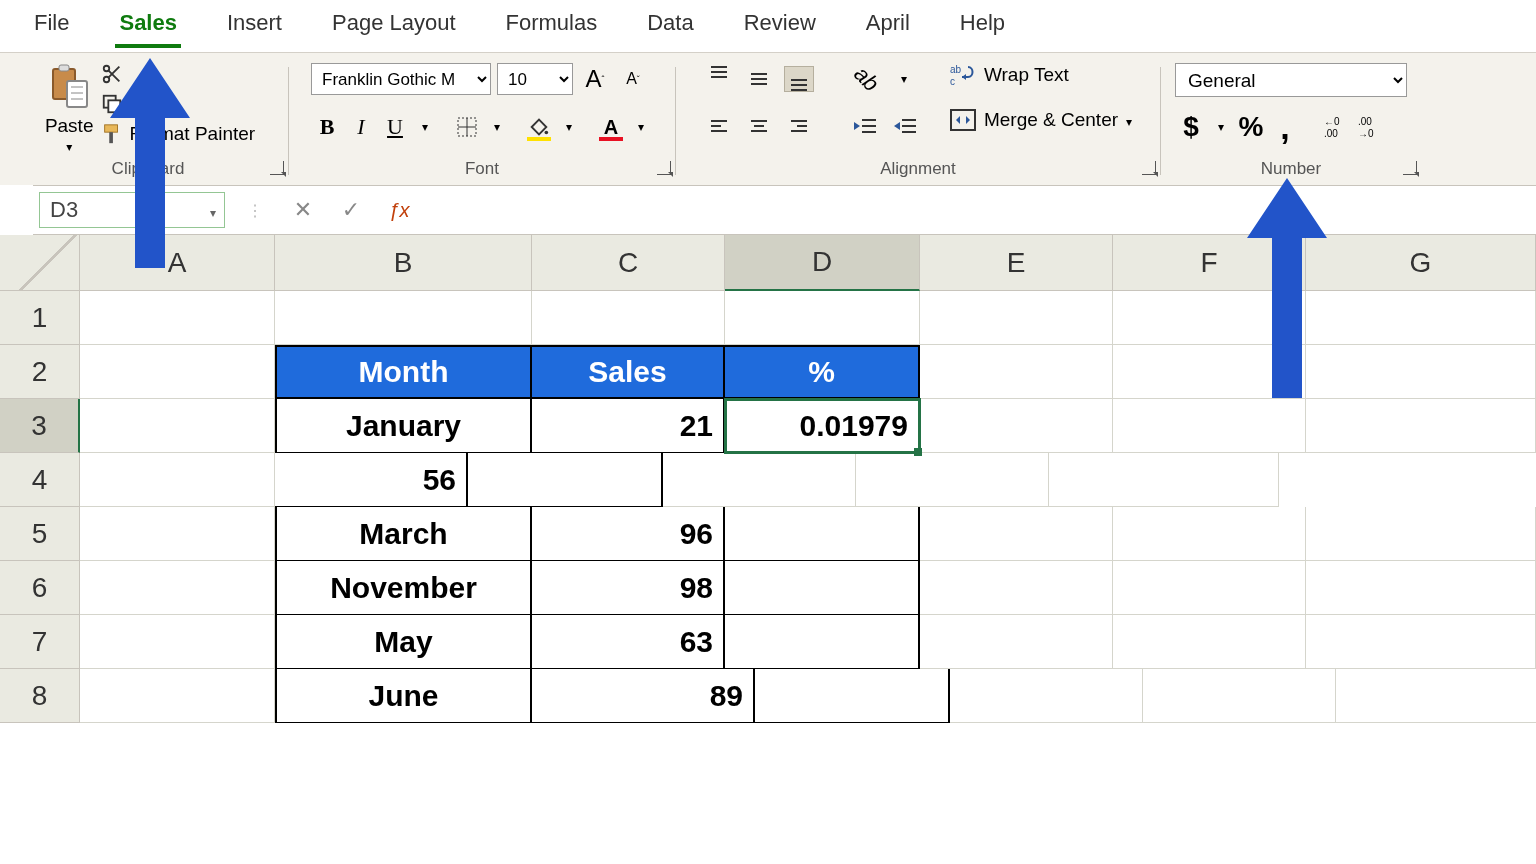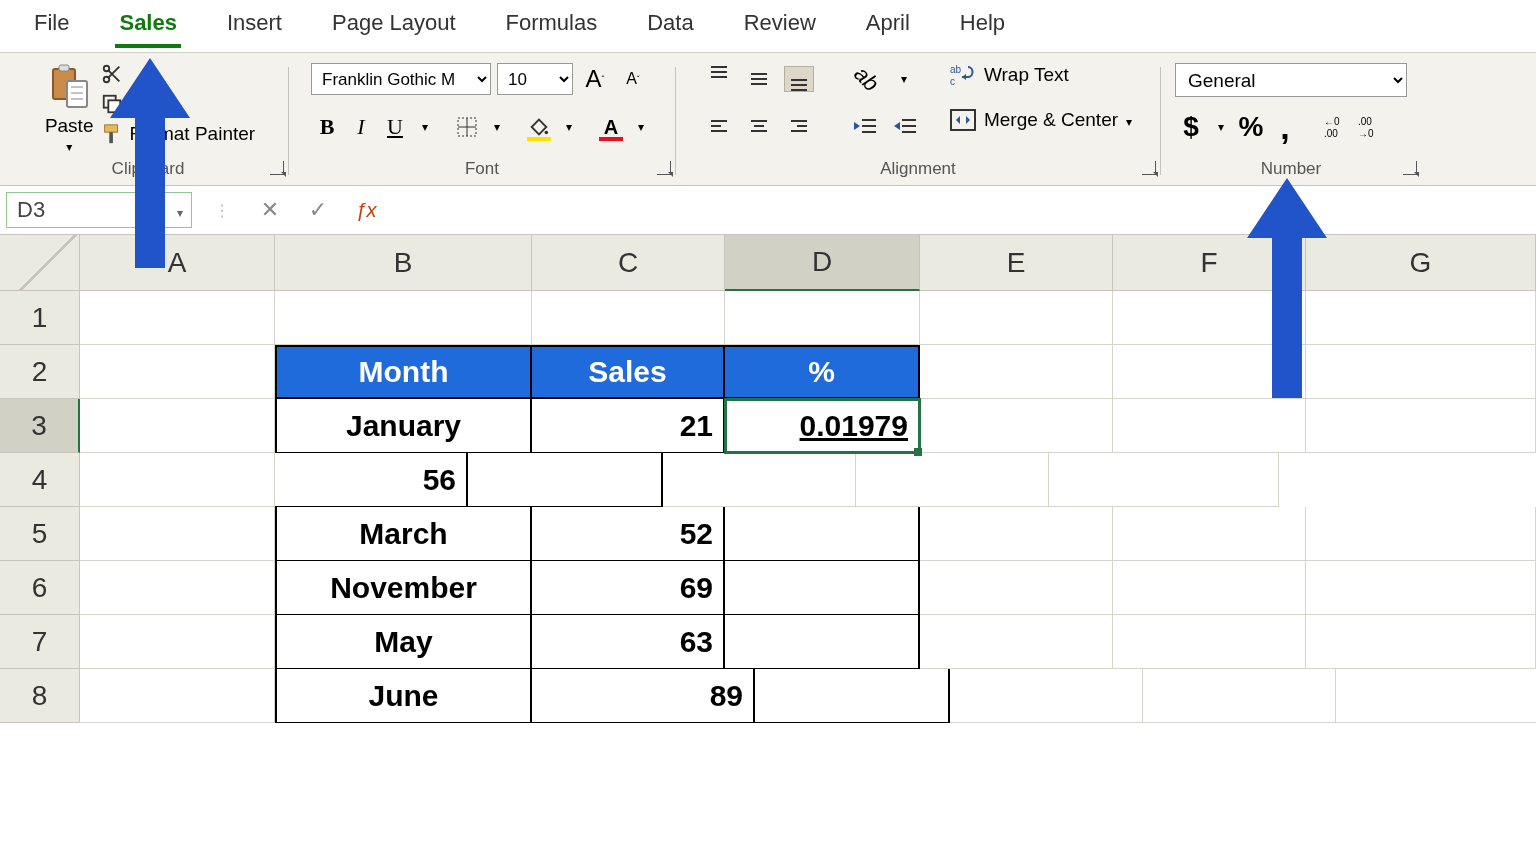--- a/index.html
+++ b/index.html
@@ -35,21 +35,21 @@
   .align-group .row { display:flex; align-items:center; gap:10px;}
   .align-box { display:inline-flex; align-items:center; justify-content:center; width:30px; height:26px; cursor:pointer; }
   .align-box.active { background:#dcd7c8; border:1px solid #b5af9e; }
   .align-lines { display:flex; flex-direction:column; gap:3px; }
   .align-lines span { display:block; height:2px; background:#333; }
   .indent-btn svg { display:block; }
   .wrap-text { display:flex; align-items:center; gap:8px; font-size:19px; cursor:pointer;}
   .merge-btn { display:flex; align-items:center; gap:8px; font-size:19px; cursor:pointer;}
   .number-group .row { display:flex; align-items:center; gap:6px;}
   select.num-format { width:232px; height:34px; font-size:19px; background:#fff; border:1px solid #999; padding:0 8px;}
-  .formula-bar { display:flex; align-items:stretch; height:50px; border-top:1px solid #c8c4bc; border-bottom:1px solid #c8c4bc; background:#fff; }
+  .formula-bar { display:flex; align-items:stretch; height:50px; border-top:1px solid #c8c4bc; border-bottom:1px solid #c8c4bc; background:#fff;margin-left:33px; }
   .name-box { width:186px; border:1px solid #94c694; margin:6px; display:flex; align-items:center; padding:0 10px; font-size:22px; position:relative; color:#444; }
   .name-box .chev-down { position:absolute; right:8px; color:#666; }
   .fb-btn { width:48px; display:flex; align-items:center; justify-content:center; cursor:pointer; color:#888;}
   .fb-btn.fx { color:#c2410c; font-style:italic; font-size:20px; }
   .fb-input { flex:1; border:none; font-size:22px; padding:0 12px; outline:none; color:#333;}
   .sheet { display:flex; position:relative; }
   .corner { width:80px; height:56px; background:linear-gradient(135deg, transparent 55%, #c8c4bc 55%, #c8c4bc 58%, transparent 58%), #eaeae1; border-right:1px solid #c8c4bc; border-bottom:1px solid #c8c4bc;}
   .col-headers { display:flex; }
   .col-head { height:56px; border-right:1px solid #c8c4bc; border-bottom:1px solid #c8c4bc; background:#eaeae1; display:flex; align-items:center; justify-content:center; font-size:28px; color:#333; }
   .col-head.active { background:#d1d1c5; border-bottom:2px solid #247346;}
@@ -356,46 +356,46 @@
           <div class="cell hdr-cell" style="width: 193px; height: 54px;">Sales</div>
           <div class="cell hdr-cell" style="width: 195px; height: 54px;">%</div>
           <div class="cell " style="width: 193px; height: 54px;"></div>
           <div class="cell " style="width: 193px; height: 54px;"></div>
           <div class="cell " style="width: 230px; height: 54px;"></div>
         </div>
         <div class="grid-row">
           <div class="cell " style="width: 195px; height: 54px;"></div>
           <div class="cell data-cell-b" style="width: 257px; height: 54px;">January</div>
           <div class="cell data-cell-c" style="width: 193px; height: 54px;">21</div>
-          <div class="cell data-cell-d selected" style="width: 195px; height: 54px; text-decoration: underline;">0.01979</div>
+          <div class="cell data-cell-d selected" style="width: 195px; height: 54px;">0.01979</div>
           <div class="cell " style="width: 193px; height: 54px;"></div>
           <div class="cell " style="width: 193px; height: 54px;"></div>
           <div class="cell " style="width: 230px; height: 54px;"></div>
         </div>
         <div class="grid-row">
           <div class="cell " style="width: 195px; height: 54px;"></div>
           <div class="cell data-cell-c" style="width: 193px; height: 54px;">56</div>
           <div class="cell data-cell-d" style="width: 195px; height: 54px;"></div>
           <div class="cell " style="width: 193px; height: 54px;"></div>
           <div class="cell " style="width: 193px; height: 54px;"></div>
           <div class="cell " style="width: 230px; height: 54px;"></div>
         </div>
         <div class="grid-row">
           <div class="cell " style="width: 195px; height: 54px;"></div>
           <div class="cell data-cell-b" style="width: 257px; height: 54px;">March</div>
-          <div class="cell data-cell-c" style="width: 193px; height: 54px;">52</div>
+          <div class="cell data-cell-c" style="width: 193px; height: 54px;">96</div>
           <div class="cell data-cell-d" style="width: 195px; height: 54px;"></div>
           <div class="cell " style="width: 193px; height: 54px;"></div>
           <div class="cell " style="width: 193px; height: 54px;"></div>
           <div class="cell " style="width: 230px; height: 54px;"></div>
         </div>
         <div class="grid-row">
           <div class="cell " style="width: 195px; height: 54px;"></div>
           <div class="cell data-cell-b" style="width: 257px; height: 54px;">November</div>
-          <div class="cell data-cell-c" style="width: 193px; height: 54px;">69</div>
+          <div class="cell data-cell-c" style="width: 193px; height: 54px;">98</div>
           <div class="cell data-cell-d" style="width: 195px; height: 54px;"></div>
           <div class="cell " style="width: 193px; height: 54px;"></div>
           <div class="cell " style="width: 193px; height: 54px;"></div>
           <div class="cell " style="width: 230px; height: 54px;"></div>
         </div>
         <div class="grid-row">
           <div class="cell " style="width: 195px; height: 54px;"></div>
           <div class="cell data-cell-b" style="width: 257px; height: 54px;">May</div>
           <div class="cell data-cell-c" style="width: 193px; height: 54px;">63</div>
           <div class="cell data-cell-d" style="width: 195px; height: 54px;"></div>

